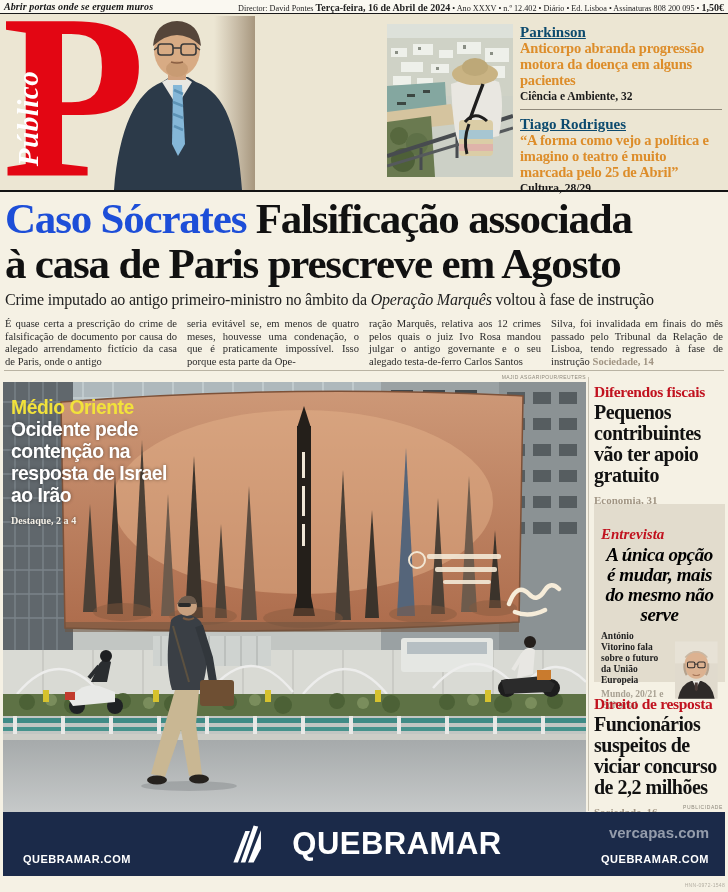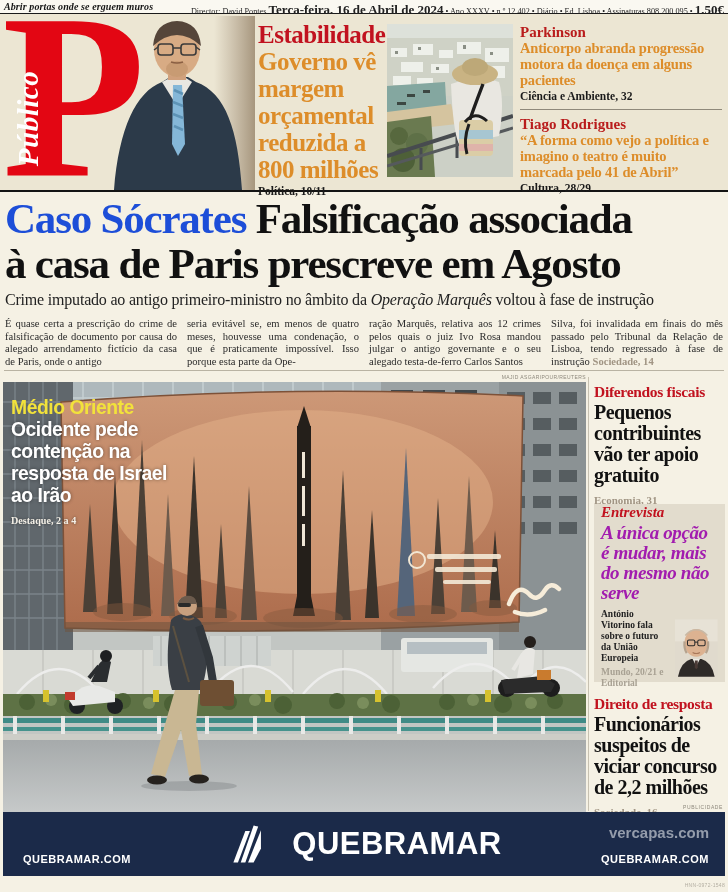--- a/index.html
+++ b/index.html
@@ -5,34 +5,34 @@
   html,body{margin:0;padding:0;}
   body{width:728px;height:892px;position:relative;background:#f5f1e4;
        font-family:"Liberation Serif",serif;color:#151515;overflow:hidden;}
   .abs{position:absolute;}
 
   
   .topbar{top:0;left:0;width:728px;height:13px;background:#faf8f1;
           border-bottom:1px solid #1a1a1a;font-size:9px;}
   .topbar .slogan{left:4px;top:1px;font-weight:bold;font-style:italic;font-size:10px;letter-spacing:.1px;text-align:right;}
   .topbar .right{right:4px;top:2px;font-size:8.2px;white-space:nowrap;color:#222;}
-  .topbar .right b{font-size:13px;}
+  .topbar .right b{font-size:10px;}
 
   
   .header{top:14px;left:0;width:728px;height:176px;background:#ece6d3;
           border-bottom:2px solid #141414;}
   .logo-letter{left:2px;top:-34px;font:bold 235px/1 "Liberation Serif",serif;color:#e30613;}
   .logo-word{left:-57px;top:88px;width:170px;text-align:center;transform:rotate(-90deg);
              font:bold italic 29px "Liberation Serif",serif;color:#fff;letter-spacing:.5px;}
   .lead-block{left:258px;top:8px;width:130px;}
   .lead-kicker{font:bold 25px/26px "Liberation Serif",serif;color:#c1121f;letter-spacing:-.5px;}
   .lead-title{font:bold 25px/27px "Liberation Serif",serif;color:#dd8d2a;letter-spacing:-.5px;}
   .pageref-dark{font:bold 11.5px "Liberation Serif",serif;color:#1a1a1a;margin-top:2px;}
   .hdr-col{left:520px;top:10px;width:202px;}
-  .hdr-kicker{font:bold 15px/16px "Liberation Serif",serif;color:#b91c1c;}
+  .hdr-kicker{font:bold 15px/16px "Liberation Serif",serif;color:#0c4a6e;text-decoration:underline;}
   .hdr-title{font:bold 14.5px/16px "Liberation Serif",serif;color:#dd8d2a;letter-spacing:-.2px;}
   .hdr-divider{border:0;border-top:1px solid #8f897a;margin:7px 0 6px 0;}
 
   
   .headline{left:5px;top:196px;width:720px;font:bold 43px/45px "Liberation Serif",serif;
             letter-spacing:-1.2px;color:#111;}
   .headline .kick{color:#1d4ed8;}
   .standfirst{left:5px;top:290px;width:722px;font:16px/20px "Liberation Serif",serif;color:#222;letter-spacing:-.2px;}
   .bodyrow{left:5px;top:318px;width:718px;display:flex;gap:10px;}
   .bodycol{flex:1;font:10.6px/12.6px "Liberation Serif",serif;text-align:justify;color:#2a2a2a;}
@@ -50,23 +50,23 @@
             text-shadow:0 0 4px rgba(0,0,0,.45);}
   .ov-ref{font:bold 11px "Liberation Serif",serif;color:#f3efe6;margin-top:8px;text-shadow:0 0 3px rgba(0,0,0,.5);}
 
   
   .vrule{left:588px;top:377px;height:434px;width:0;border-left:1px solid #c7c1b1;}
   .sidebar{left:594px;top:377px;width:131px;height:435px;}
   .sb-kicker{font:bold 15.5px/17px "Liberation Serif",serif;color:#c1121f;letter-spacing:-.3px;}
   .sb-title{font:bold 20px/21px "Liberation Serif",serif;color:#111;letter-spacing:-.5px;margin-top:2px;}
   .sb-ref{font:bold 11px "Liberation Serif",serif;color:#a09483;margin-top:8px;}
   .sb-div{border:0;border-top:1px solid #b9b3a3;}
-  .iv-box{left:0;top:127px;width:131px;height:178px;background:#e2dccd;padding:0 7px 6px 7px;box-sizing:border-box;}
+  .iv-box{left:0;top:127px;width:131px;height:178px;background:#e2dccd;padding:22px 7px 6px 7px;box-sizing:border-box;}
   .iv-kicker{font:bold italic 15px "Liberation Serif",serif;color:#c1121f;}
-  .iv-title{font:bold italic 19px/20px "Liberation Serif",serif;color:#a21caf;letter-spacing:-.4px;margin-top:2px;}
+  .iv-title{font:bold italic 19px/20px "Liberation Serif",serif;color:#000000;letter-spacing:-.4px;margin-top:2px;text-align:center;}
   .iv-bottom{display:flex;margin-top:6px;}
   .iv-sub{width:62px;font:bold 9.5px/11px "Liberation Serif",serif;color:#222;}
   .iv-ref{font:bold 9.5px/11px "Liberation Serif",serif;color:#a8a193;margin-top:3px;}
   .story2{left:0;top:318px;width:131px;}
   .story1{left:0;top:6px;width:131px;}
   .sb-div1{left:0;top:119px;width:131px;}
 
   
   .publabel{right:5px;top:804px;font:5px "Liberation Sans",sans-serif;color:#8d887c;letter-spacing:.6px;}
   .ad{left:3px;top:812px;width:722px;height:64px;background:#1b2a49;}
@@ -104,25 +104,20 @@
     <rect x="70" y="44" width="18" height="20" fill="#d0a07c"></rect>
     <ellipse cx="79" cy="34" rx="23" ry="27" fill="#d8ab84"></ellipse>
     <path d="M55,30 Q57,6 79,5 Q101,6 103,30 Q91,19 79,19 Q67,19 55,30 Z" fill="#55453a"></path>
     <ellipse cx="79" cy="53" rx="11" ry="8" fill="#bb8e66" opacity=".55"></ellipse>
     <rect x="60" y="28" width="15" height="11" rx="3" fill="none" stroke="#3a3a3a" stroke-width="1.6"></rect>
     <rect x="83" y="28" width="15" height="11" rx="3" fill="none" stroke="#3a3a3a" stroke-width="1.6"></rect>
     <path d="M75,32 L83,32 M60,31 L56,34 M98,31 L102,34" stroke="#3a3a3a" stroke-width="1.4" fill="none"></path>
     <path d="M73,46 Q79,48 85,46" stroke="#8a5f43" stroke-width="1.6" fill="none"></path>
   </svg>
 
-  <div class="abs lead-block">
-    <div class="lead-kicker">Estabilidade</div>
-    <div class="lead-title">Governo vê margem orçamental reduzida a 800 milhões</div>
-    <div class="pageref-dark">Política, 10/11</div>
-  </div>
 
   <svg class="abs" style="left:387px;top:10px;" width="126" height="153" viewBox="0 0 126 153">
     <rect width="126" height="153" fill="#ccd0c6"></rect>
     <rect y="0" width="126" height="22" fill="#dde1da"></rect>
     <rect y="14" width="126" height="58" fill="#cfd2c6"></rect>
     <g fill="#eef0ea">
       <rect x="4" y="24" width="16" height="9"></rect>
         <rect x="26" y="20" width="20" height="11"></rect>
       <rect x="52" y="26" width="14" height="8"></rect>
         <rect x="70" y="18" width="24" height="12"></rect>
@@ -167,21 +162,21 @@
 
   <div class="abs hdr-col">
     <div>
       <div class="hdr-kicker">Parkinson</div>
       <div class="hdr-title">Anticorpo abranda progressão motora da doença em alguns pacientes</div>
       <div class="pageref-dark">Ciência e Ambiente, 32</div>
     </div>
     <hr class="hdr-divider">
     <div>
       <div class="hdr-kicker">Tiago Rodrigues</div>
-      <div class="hdr-title">“A forma como vejo a política e imagino o teatro é muito marcada pelo 41 de Abril”</div>
+      <div class="hdr-title">“A forma como vejo a política e imagino o teatro é muito marcada pelo 25 de Abril”</div>
       <div class="pageref-dark">Cultura, 28/29</div>
     </div>
   </div>
 </div>
 
 <div class="abs headline">
   <div><span class="kick">Caso Sócrates </span><span>Falsificação associada</span></div>
   <div>à casa de Paris prescreve em Agosto</div>
 </div>
 <div class="abs standfirst"><span>Crime imputado ao antigo primeiro-ministro no âmbito da </span><i>Operação Marquês</i><span> voltou à fase de instrução</span></div>

